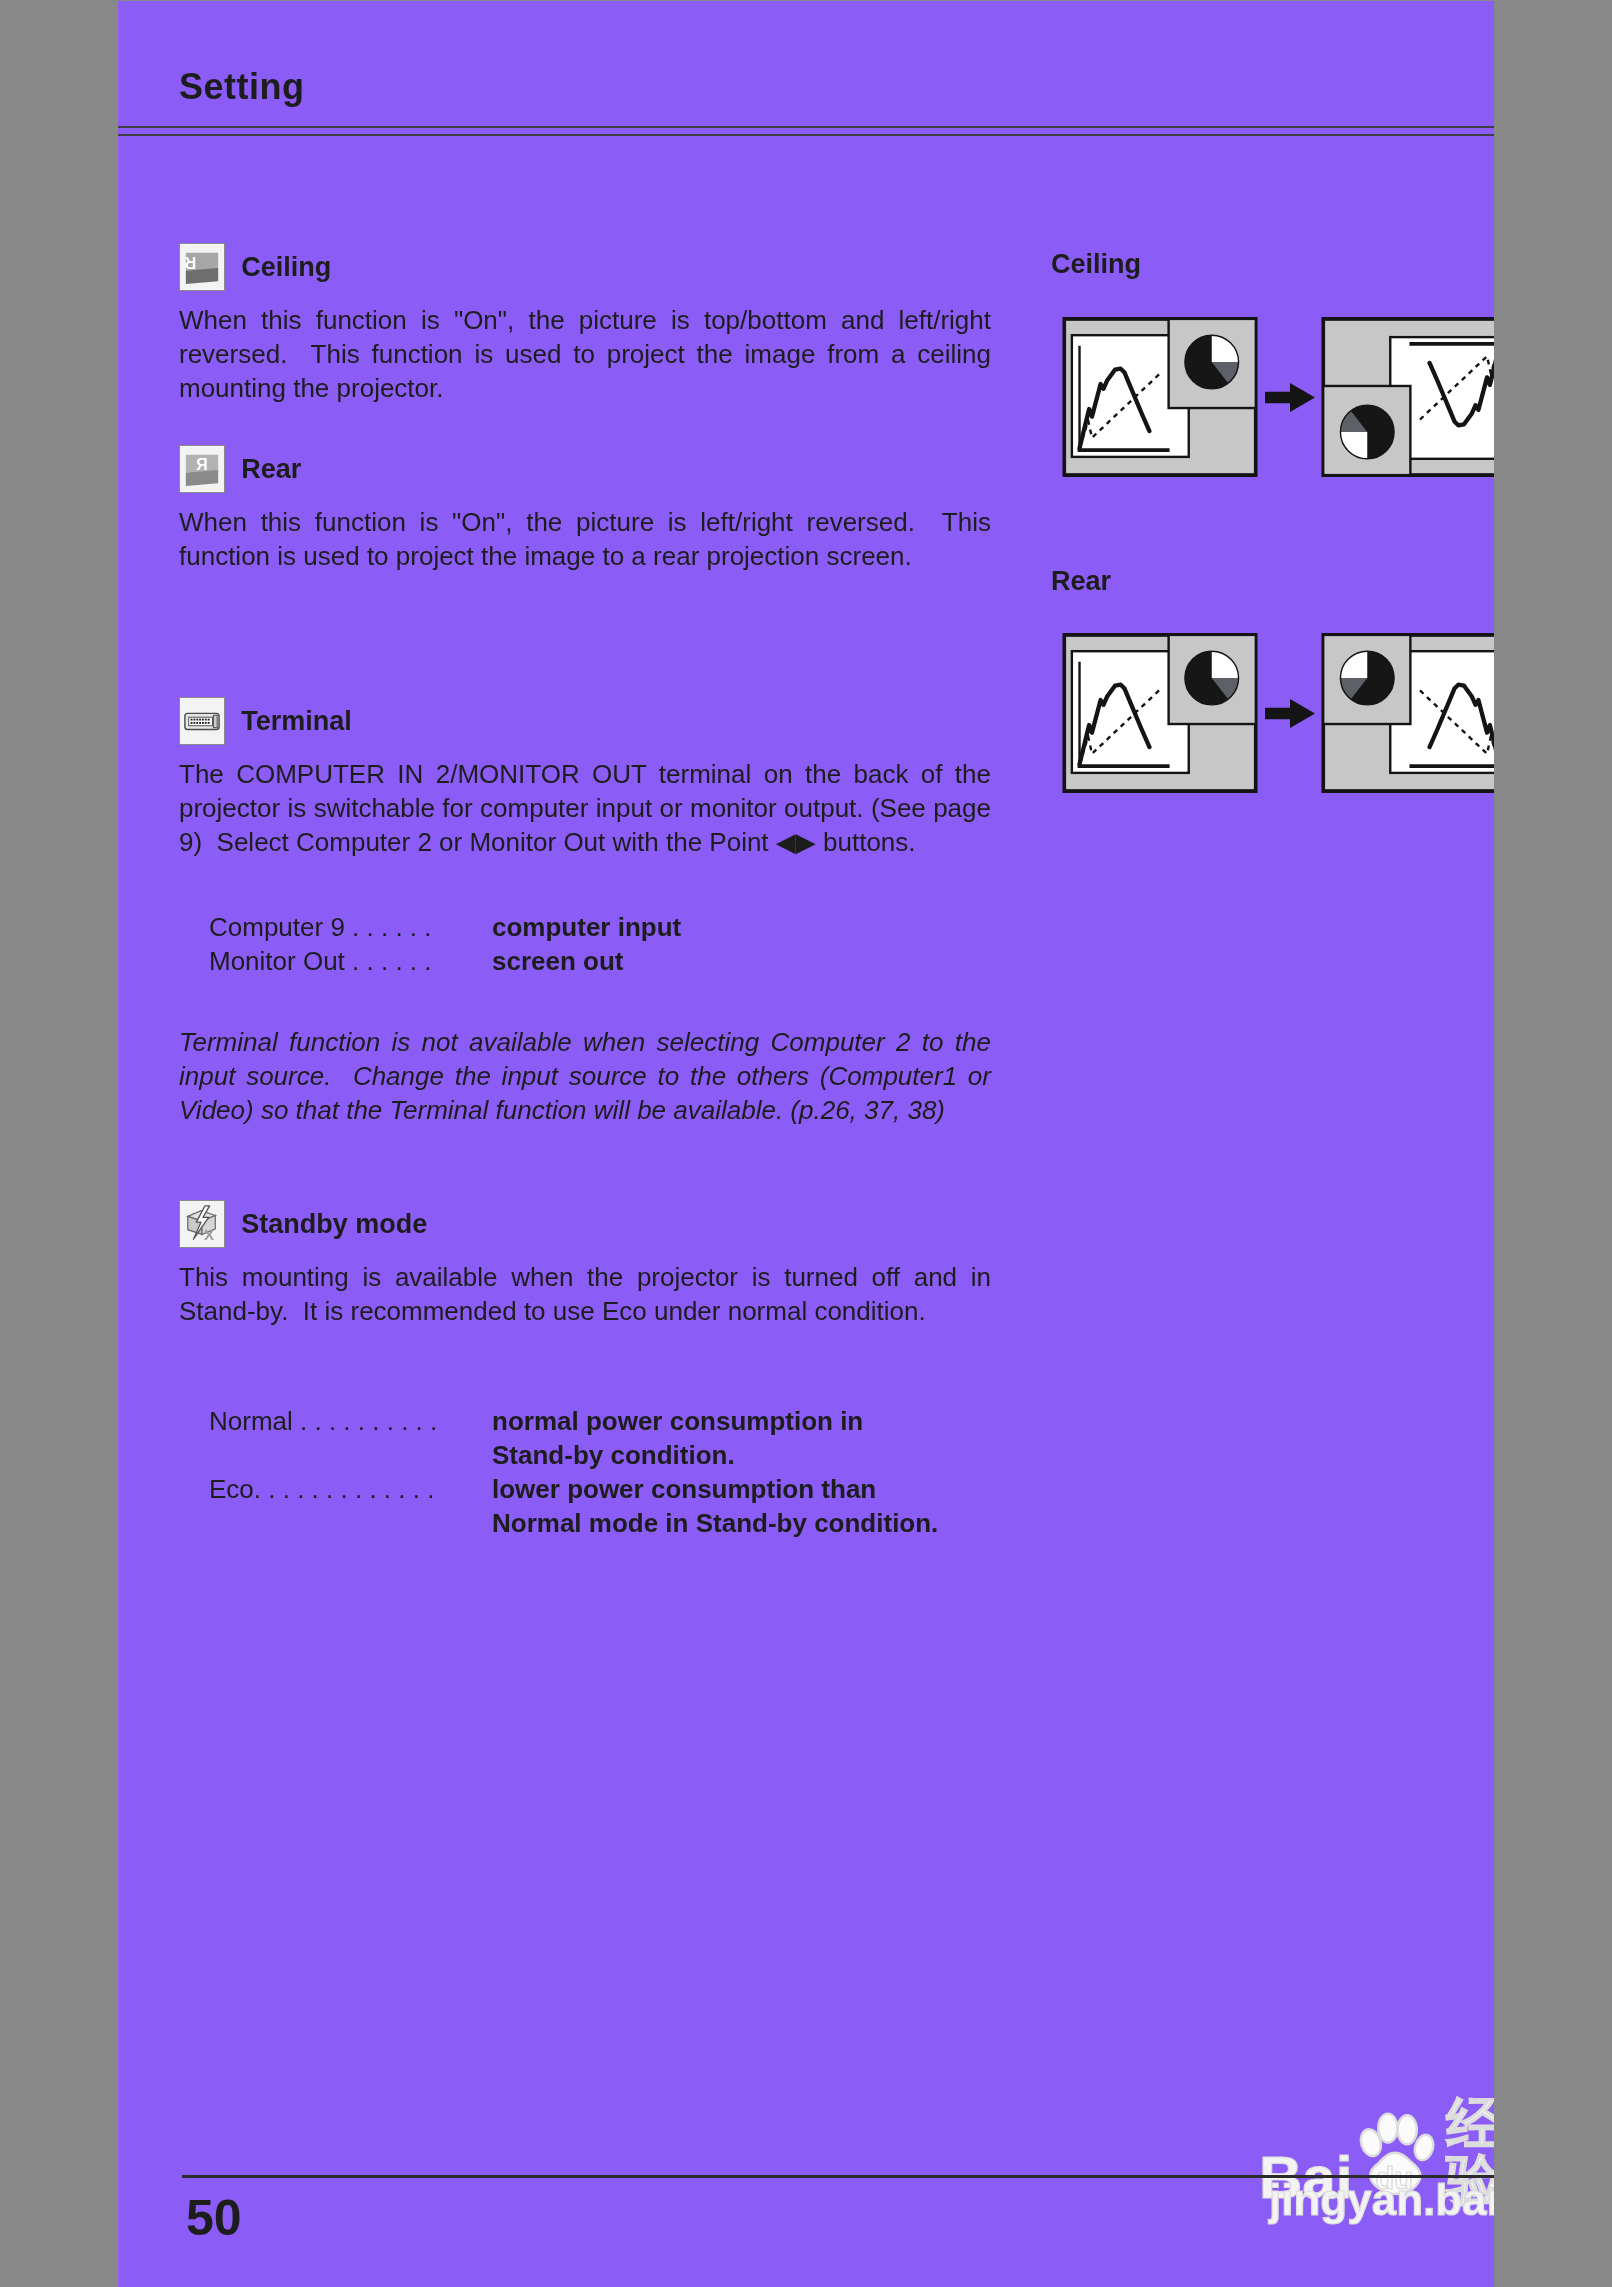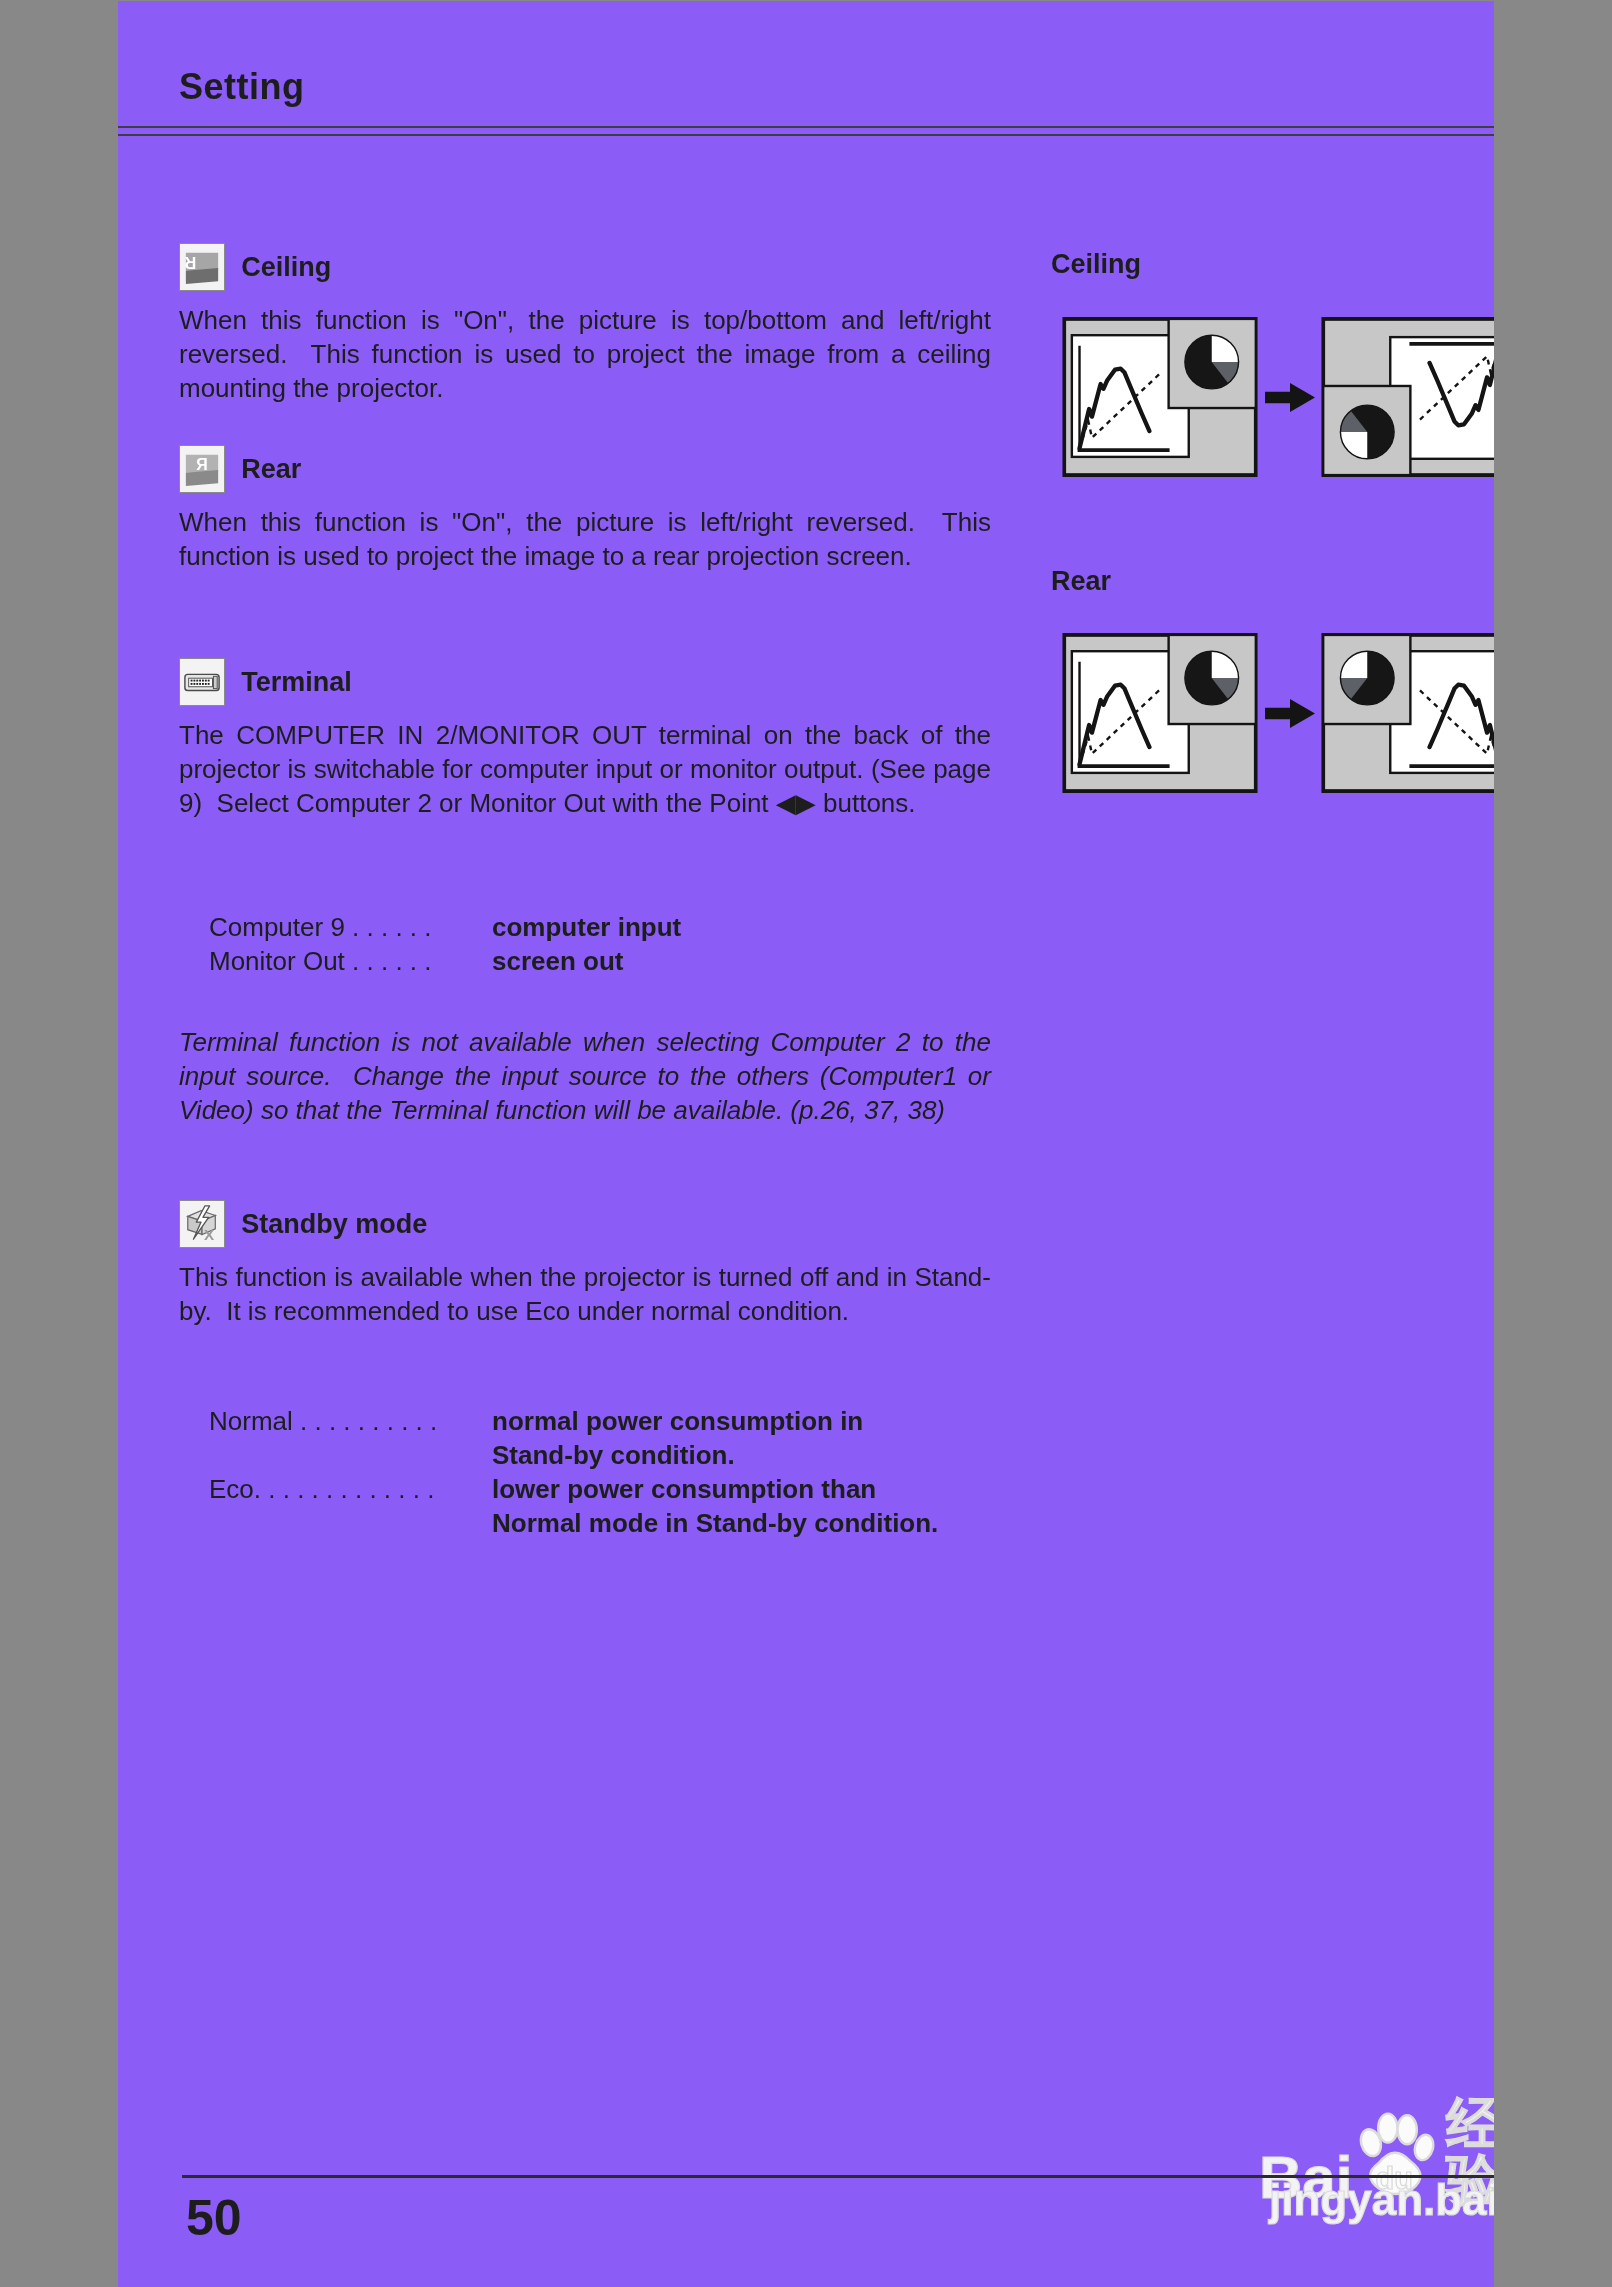--- a/index.html
+++ b/index.html
@@ -19,21 +19,21 @@
   .sec-head{display:flex;align-items:center;}
   .icon-btn{
     width:46px;height:48px;background:#f3f3f3;border:1.9px solid #8a8a8a;
     display:flex;align-items:center;justify-content:center;flex:0 0 auto;
     box-sizing:border-box;
   }
   .sec-title{font-size:27px;font-weight:bold;margin:0 0 0 16.3px;}
   .sec p{margin:11.5px 0 0 0;font-size:26px;line-height:34px;text-align:justify;white-space:pre-wrap;}
   #sec-ceiling{top:242px;}
   #sec-rear{top:444px;}
-  #sec-terminal{top:657px;}
+  #sec-terminal{top:696px;}
   #sec-standby{top:1199px;}
   #terminal-body2{position:absolute;left:61px;top:1024px;width:812px;margin:0;
     font-size:26px;line-height:34px;text-align:justify;white-space:pre-wrap;font-style:italic;}
 
   
   .opt-list{position:absolute;left:91px;width:780px;font-size:26px;line-height:34px;}
   #terminal-options{top:909px;}
   #standby-options{top:1403px;}
   .opt-row{display:flex;align-items:flex-start;}
   .opt-term{width:283px;flex:0 0 auto;white-space:nowrap;}
@@ -167,21 +167,21 @@
         <svg width="38" height="38" viewBox="0 0 40 40">
           <path d="M5,12 L19,6 L34,11 L20,17 Z" fill="#e2e2e2" stroke="#6a6a6a" stroke-width="1.3"></path>
           <path d="M5,12 L5,26 L20,31 L20,17 Z" fill="#c9c9c9" stroke="#6a6a6a" stroke-width="1.3"></path>
           <path d="M34,11 L34,25 L20,31 L20,17 Z" fill="#d6d6d6" stroke="#6a6a6a" stroke-width="1.3"></path>
           <polygon points="23,1 14,18 19,18 11,36 27,13 21,13 28,1" fill="#ffffff" stroke="#555555" stroke-width="1.4" stroke-linejoin="round"></polygon>
           <text x="22" y="37" font-size="16" font-weight="bold" fill="#9b9b9b" font-family="Liberation Sans, sans-serif">X</text>
         </svg>
       </span>
       <h2 class="sec-title">Standby mode</h2>
     </div>
-    <p>This function is available when the projector is turned off and in Stand-by.  It is recommended to use Eco under normal condition.</p>
+    <p>This mounting is available when the projector is turned off and in Stand-by.  It is recommended to use Eco under normal condition.</p>
   </section>
 
   <div class="opt-list" id="standby-options">
     <div class="opt-row">
       <span class="opt-term">Normal . . . . . . . . . .</span>
       <span class="opt-desc">normal power consumption in
 Stand-by condition.</span>
     </div>
     <div class="opt-row">
       <span class="opt-term">Eco. . . . . . . . . . . . .</span>

